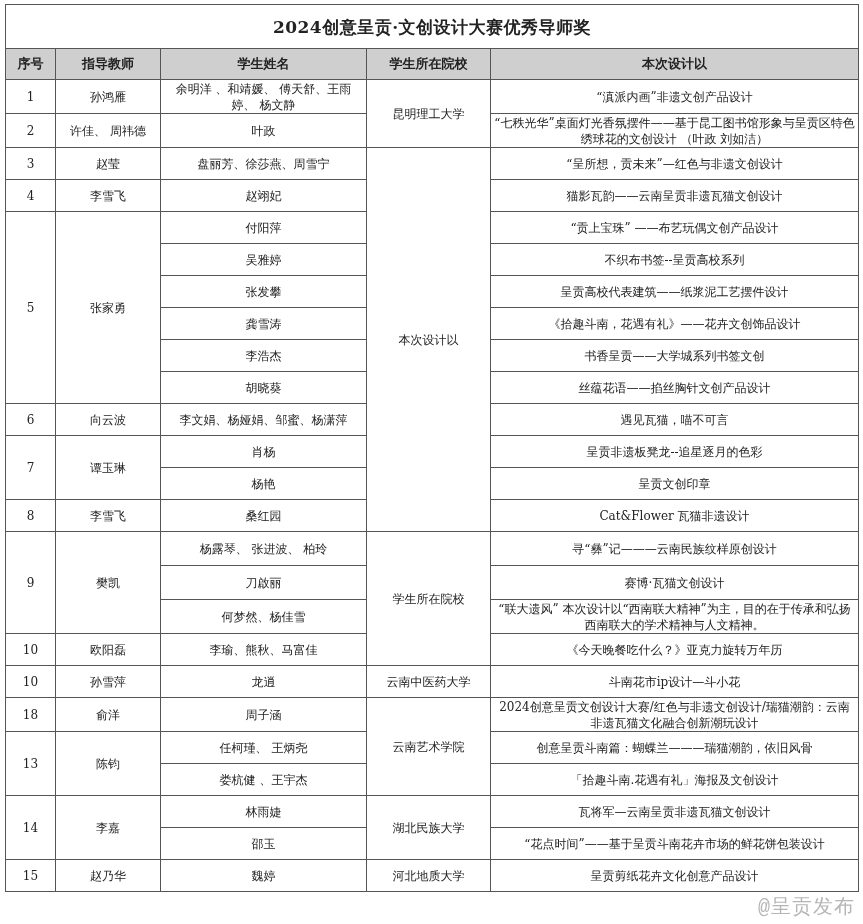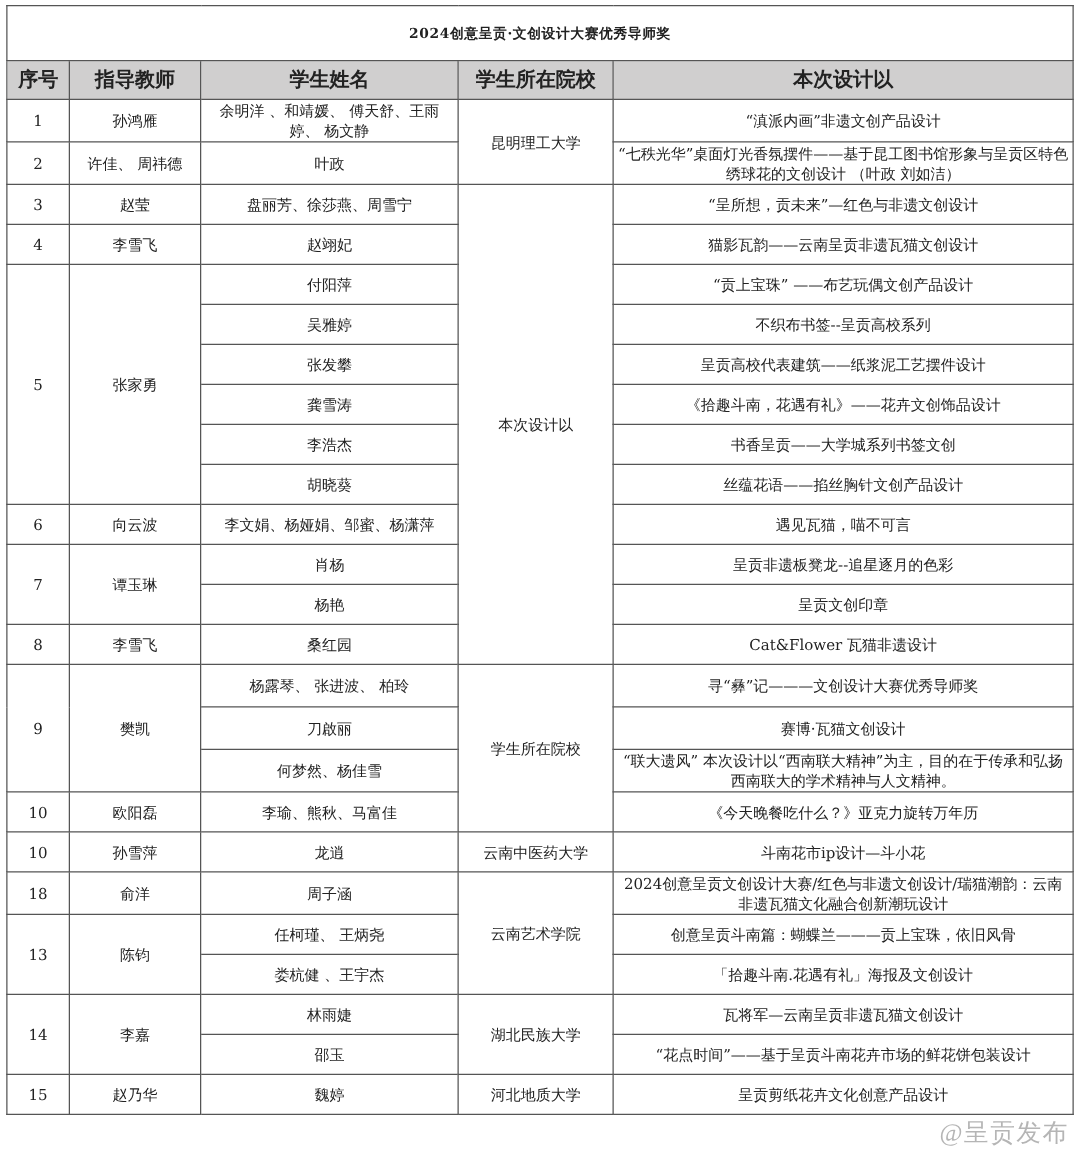--- a/index.html
+++ b/index.html
@@ -2,25 +2,25 @@
 <html><head>
 <meta charset="utf-8">
 <style>
   html, body { margin:0; padding:0; background:#ffffff; }
   body { width:863px; height:924px; position:relative; overflow:hidden;
          font-family:"DejaVu Serif","Liberation Serif",serif; color:#222; }
   table { position:absolute; left:5px; top:4px; border-collapse:collapse;
           table-layout:fixed; width:853px; }
   td, th { border:1px solid #555; text-align:center; vertical-align:middle;
            font-size:12px; line-height:16px; padding:0 3px; font-weight:normal; overflow:hidden; }
-  .title { height:43px; font-size:11px; font-weight:bold; letter-spacing:0.5px; }
-  .hdr th { background:#d0cfcf; height:30px; font-size:16px; font-weight:bold; }
+  .title { height:43px; font-size:17px; font-weight:bold; letter-spacing:0.5px; }
+  .hdr th { background:#d0cfcf; height:30px; font-size:13px; font-weight:bold; }
   .r { height:32px; }
   .r2 { height:34px; }
-  .watermark { position:absolute; right:8px; bottom:4px; font-family:Liberation Serif, serif;
+  .watermark { position:absolute; right:8px; bottom:4px; font-family:Liberation Mono, monospace;
                font-size:20px; color:rgba(120,120,120,0.55); letter-spacing:1px; }
 </style>
 </head>
 <body>
 
 <table>
   <colgroup>
     <col style="width:50px">
       <col style="width:105px">
       <col style="width:206px">
@@ -119,21 +119,21 @@
     <td>李雪飞</td>
     <td>桑红园</td>
     <td>Cat&amp;Flower 瓦猫非遗设计</td>
   </tr>
 
   <tr class="r2">
     <td rowspan="3">9</td>
     <td rowspan="3">樊凯</td>
     <td>杨露琴、 张进波、 柏玲</td>
     <td rowspan="4">学生所在院校</td>
-    <td>寻“彝”记———文创设计大赛优秀导师奖</td>
+    <td>寻“彝”记———云南民族纹样原创设计</td>
   </tr>
   <tr class="r2">
     <td>刀啟丽</td>
     <td>赛博·瓦猫文创设计</td>
   </tr>
   <tr class="r2">
     <td>何梦然、杨佳雪</td>
     <td>“联大遗风” 本次设计以“西南联大精神”为主，目的在于传承和弘扬西南联大的学术精神与人文精神。</td>
   </tr>
 
@@ -157,21 +157,21 @@
     <td>俞洋</td>
     <td>周子涵</td>
     <td rowspan="3">云南艺术学院</td>
     <td>2024创意呈贡文创设计大赛/红色与非遗文创设计/瑞猫潮韵：云南非遗瓦猫文化融合创新潮玩设计</td>
   </tr>
 
   <tr class="r">
     <td rowspan="2">13</td>
     <td rowspan="2">陈钧</td>
     <td>任柯瑾、 王炳尧</td>
-    <td>创意呈贡斗南篇：蝴蝶兰———贡上宝珠，依旧风骨</td>
+    <td>创意呈贡斗南篇：蝴蝶兰———瑞猫潮韵，依旧风骨</td>
   </tr>
   <tr class="r">
     <td>娄杭健 、王宇杰</td>
     <td>「拾趣斗南.花遇有礼」海报及文创设计</td>
   </tr>
 
   <tr class="r">
     <td rowspan="2">14</td>
     <td rowspan="2">李嘉</td>
     <td>林雨婕</td>

